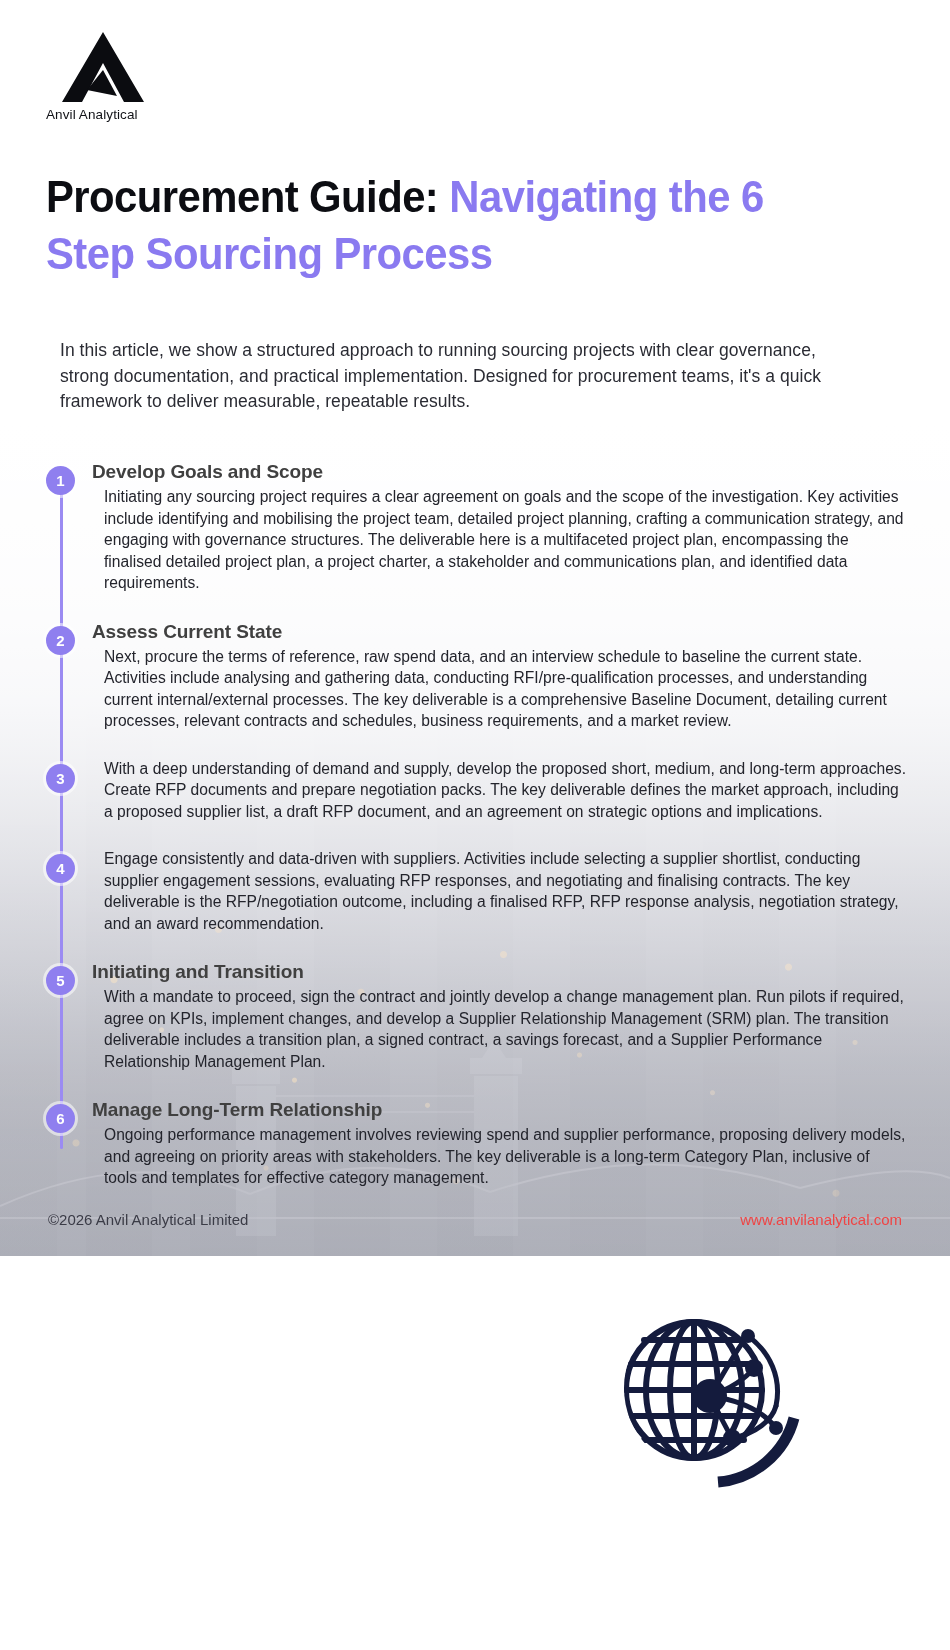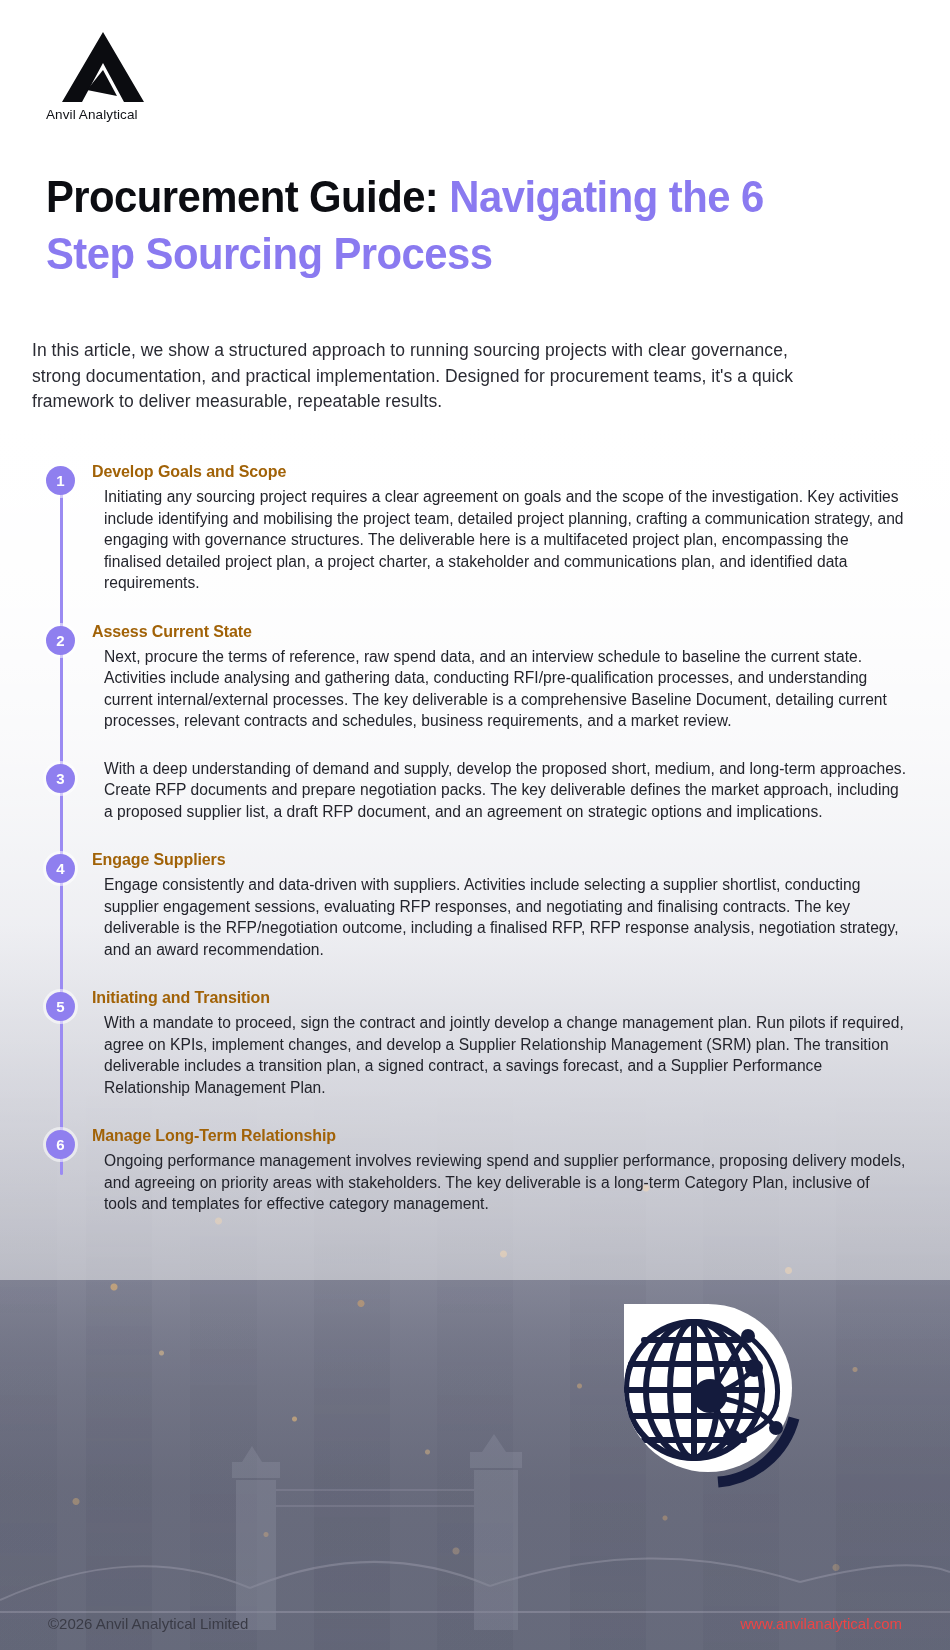--- a/index.html
+++ b/index.html
@@ -73,21 +73,21 @@
     background:linear-gradient(to bottom,
       rgba(255,255,255,1) 0%,
       rgba(255,255,255,1) 33%,
       rgba(255,255,255,.93) 48%,
       rgba(255,255,255,.80) 60%,
       rgba(255,255,255,.66) 72%,
       rgba(255,255,255,.55) 84%,
       rgba(255,255,255,.46) 100%);
   }
 
-  .page{ position:relative; width:950px; height:1650px;border-radius:26px; }
+  .page{ position:relative; width:950px; height:1256px;border-radius:26px; }
 
   
   .logo-wrap{ position:absolute; left:46px; top:30px; width:200px; }
   .logo-mark{ display:block; margin-left:14px; }
   .logo-text{
     font-family:"Liberation Sans", sans-serif;
     font-size:13.5px; color:#111217; letter-spacing:.1px; margin-top:3px;
   }
 
   
@@ -99,21 +99,21 @@
     line-height:57px;
     letter-spacing:-.6px;
     color:#0c0d12;
     transform:scaleX(.93);
     transform-origin:left top;
   }
   .title .accent{ color:#8A7AF0; }
 
   
   .intro{
-    position:absolute; left:32px; top:338px; width:790px;
+    position:absolute; left:60px; top:338px; width:790px;
     font-size:17.5px; line-height:25.5px; color:#2a2b33;
     letter-spacing:.05px;
   }
 
   
   .steps{ position:absolute; left:46px; top:460px; width:860px; }
   .rail{
     position:absolute; left:14px; top:16px; bottom:40px; width:2.5px;
     background:#9B8BF2; border-radius:2px;
   }
@@ -123,35 +123,35 @@
     position:absolute; left:0; top:6px;
     width:29px; height:29px; border-radius:50%;
     background:#8F7FEF;
     color:#ffffff;
     font-size:15px; font-weight:bold;
     display:flex; align-items:center; justify-content:center;
     box-shadow:0 0 0 3px rgba(255,255,255,.55);
     z-index:2;
   }
   .step-title{
-    font-size:16px; font-weight:bold; color:#a16207;
+    font-size:19px; font-weight:bold; color:#404040;
     letter-spacing:-.1px; margin-bottom:2px; line-height:24px;
   }
   .step-body{
     font-size:15.6px; line-height:21.5px; color:#23242c;
     letter-spacing:.02px;
     margin-left:12px;
   }
 
   
   .emblem{ position:absolute; left:598px; top:1278px; width:220px; height:220px; }
 
   
   .footer{
-    position:absolute; left:0; right:0; bottom:18px;
+    position:absolute; left:0; right:0; bottom:28px;
     display:flex; justify-content:space-between;
     padding:0 48px;
     font-size:15px; color:#3a3b46;
   }
   .footer .url{ color:#ef4444; }
 </style>
 </head>
 <body>
 
 <div class="page">
@@ -208,21 +208,20 @@
       <div class="step-body">Next, procure the terms of reference, raw spend data, and an interview schedule to baseline the current state. Activities include analysing and gathering data, conducting RFI/pre-qualification processes, and understanding current internal/external processes. The key deliverable is a comprehensive Baseline Document, detailing current processes, relevant contracts and schedules, business requirements, and a market review.</div>
     </div>
 
     <div class="step">
       <div class="marker">3</div>
       <div class="step-body">With a deep understanding of demand and supply, develop the proposed short, medium, and long-term approaches. Create RFP documents and prepare negotiation packs. The key deliverable defines the market approach, including a proposed supplier list, a draft RFP document, and an agreement on strategic options and implications.</div>
     </div>
 
     <div class="step">
       <div class="marker">4</div>
-      <div class="step-title">Engage Suppliers</div>
       <div class="step-body">Engage consistently and data-driven with suppliers. Activities include selecting a supplier shortlist, conducting supplier engagement sessions, evaluating RFP responses, and negotiating and finalising contracts. The key deliverable is the RFP/negotiation outcome, including a finalised RFP, RFP response analysis, negotiation strategy, and an award recommendation.</div>
     </div>
 
     <div class="step">
       <div class="marker">5</div>
       <div class="step-title">Initiating and Transition</div>
       <div class="step-body">With a mandate to proceed, sign the contract and jointly develop a change management plan. Run pilots if required, agree on KPIs, implement changes, and develop a Supplier Relationship Management (SRM) plan. The transition deliverable includes a transition plan, a signed contract, a savings forecast, and a Supplier Performance Relationship Management Plan.</div>
     </div>
 
     <div class="step">

